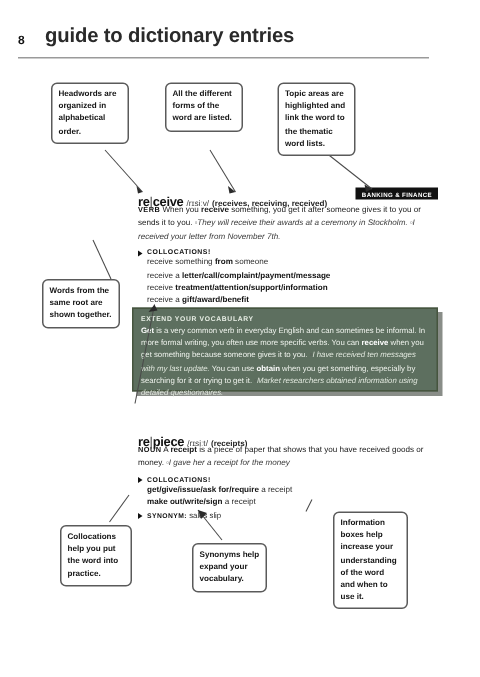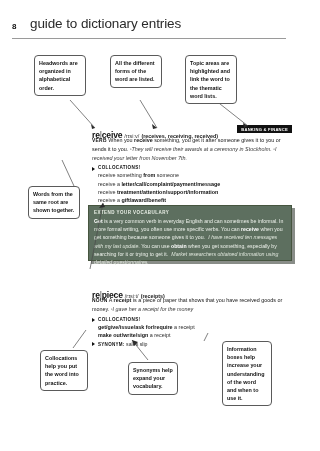--- a/index.html
+++ b/index.html
@@ -14,21 +14,21 @@
   .page{position:absolute;inset:0;}
 
   
   .header{position:absolute;left:0;top:14px;width:300px;height:26px;}
   .header .pagenum{
     position:absolute;left:12px;top:8px;
     font-size:8px;font-weight:bold;color:#111;
   }
   .header .title{
     position:absolute;left:30px;top:2px;
-    font-size:13.5px;font-weight:normal;color:#2a2a2a;
+    font-size:13.5px;font-weight:bold;color:#2a2a2a;
     letter-spacing:-0.1px;
   }
   .header .rule{
     position:absolute;left:12px;top:24px;width:274px;height:1px;
     background:#9a9a9a;
   }
 
   
   .callout{
     position:absolute;

